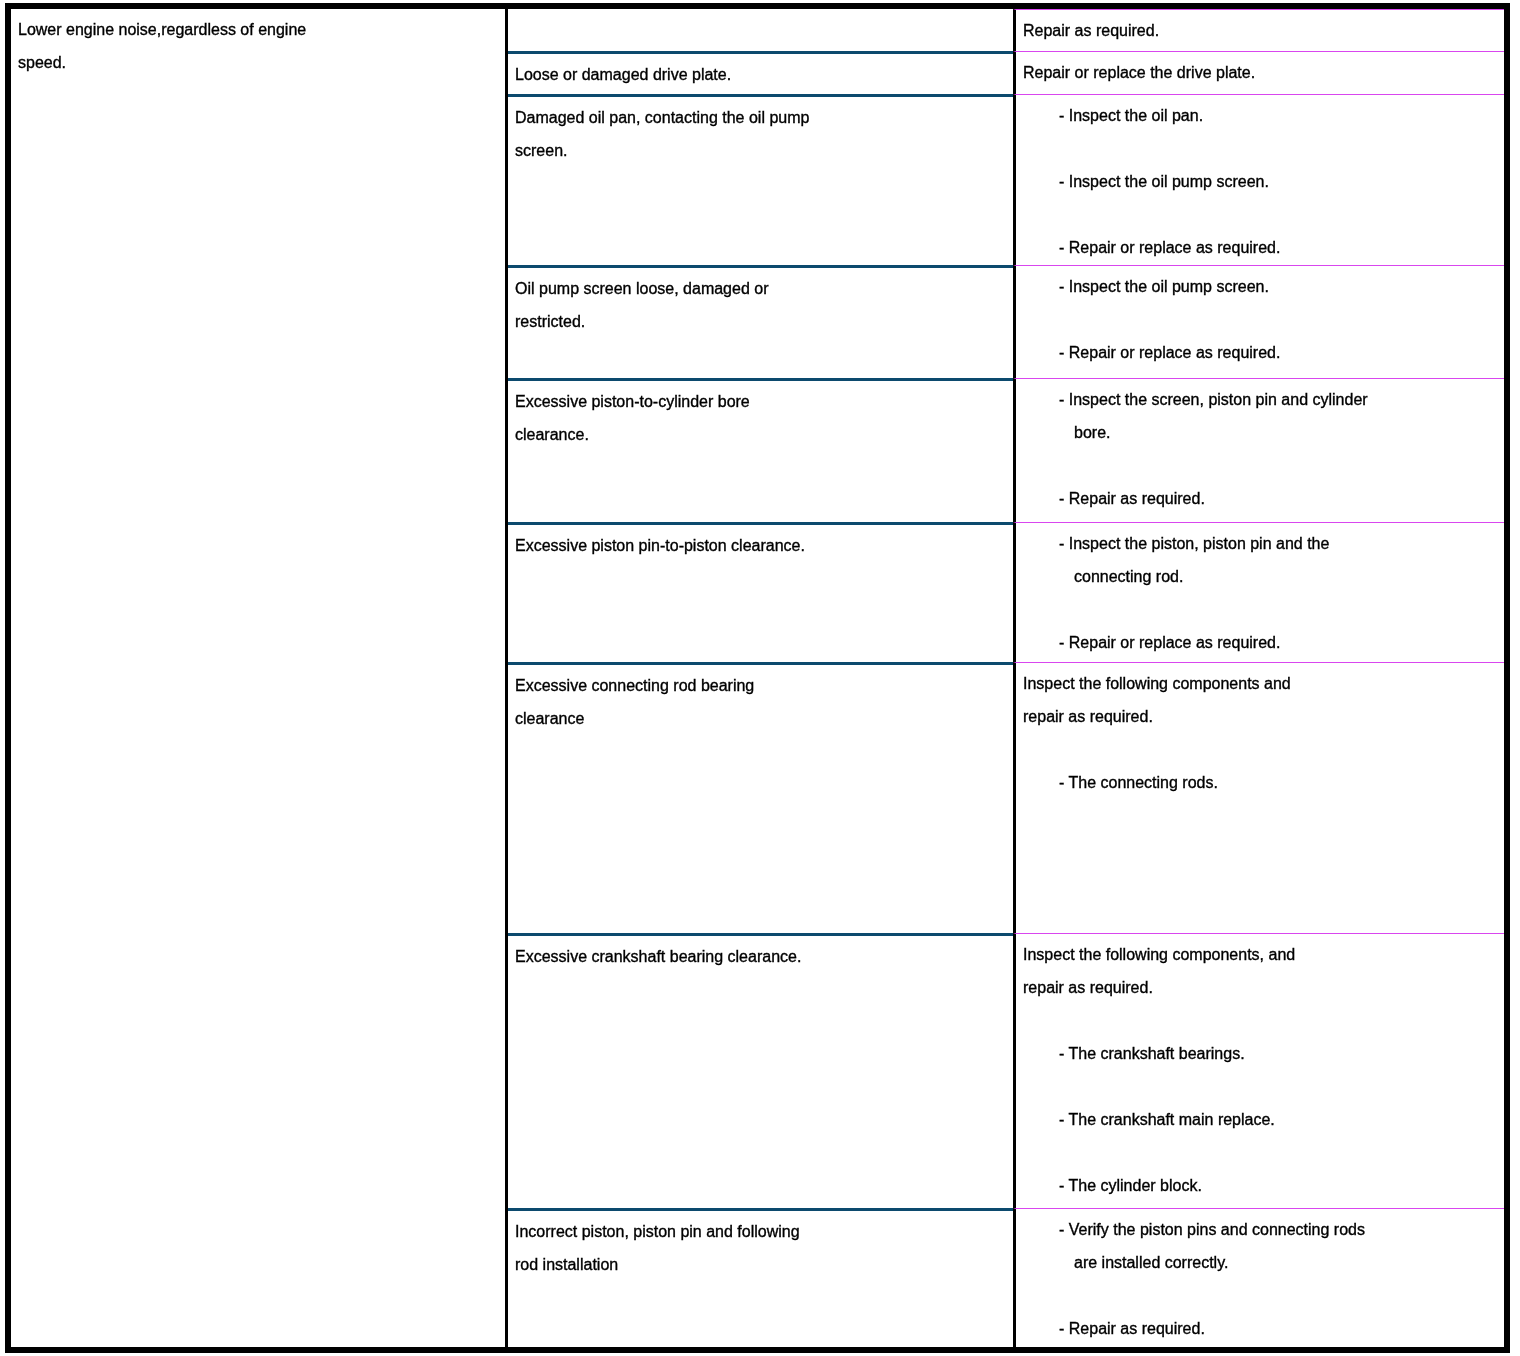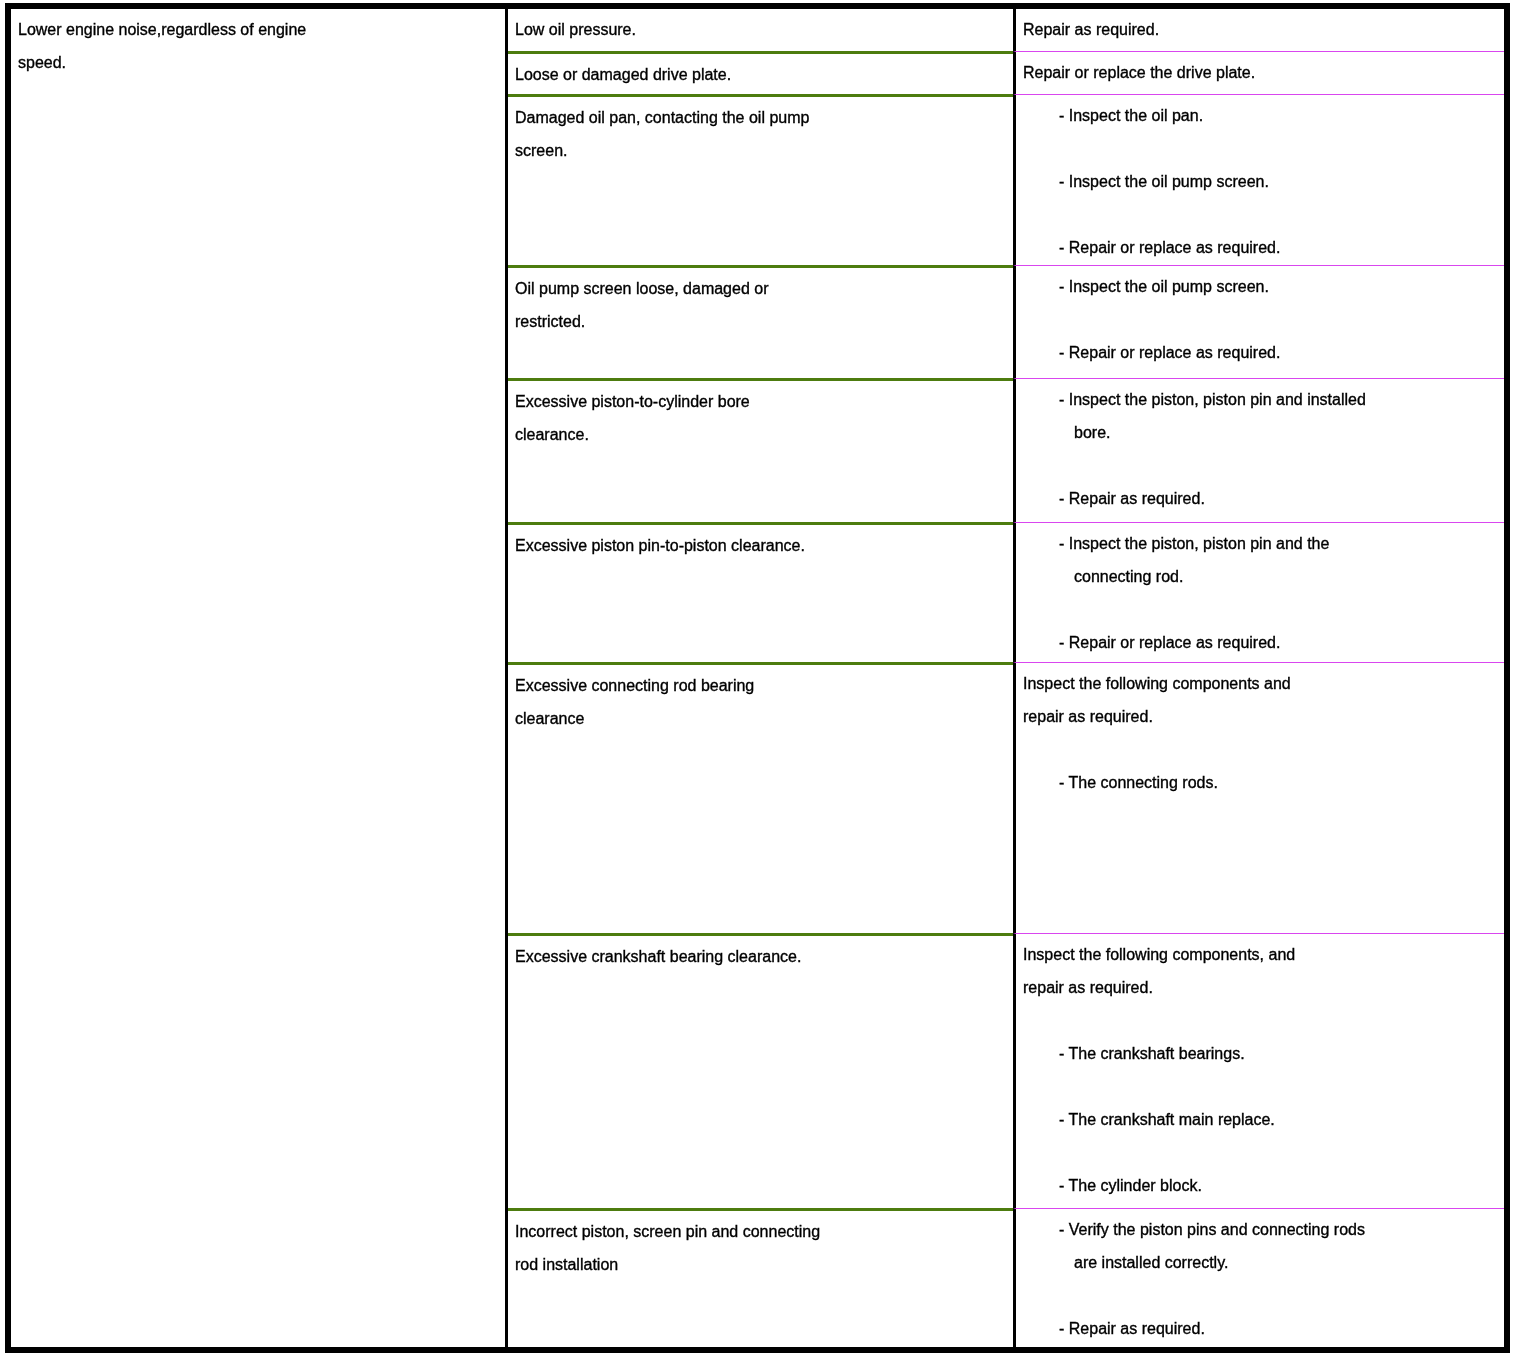--- a/index.html
+++ b/index.html
@@ -32,21 +32,21 @@
     padding: 4px 7px;
     overflow: hidden;
   }
   .symptom {
     grid-column: 1;
     grid-row: 1 / span 9;
     border-right: 3px solid #000000;
   }
   .cause {
     grid-column: 2;
-    border-top: 3px solid #4d7c0f;
+    border-top: 3px solid #0c4a6e;
   }
   .actions {
     grid-column: 3;
     border-left: 3px solid #000000;
     border-top: 1px solid #d946ef;
   }
   
   .ts-table > .cause:nth-child(2),
   .ts-table > .actions:nth-child(3) {
     border-top: none;
@@ -69,23 +69,20 @@
 </style>
 </head>
 <body>
 
 <div class="ts-table">
   <div class="cell symptom">
     <p class="txt">Lower engine noise,regardless of engine
 speed.</p>
   </div>
 
-<div class="cell cause">
-      <p class="txt">Low oil pressure.</p>
-    </div>
     <div class="cell actions">
       <p class="txt">Repair as required.</p>
     </div>
     <div class="cell cause">
       <p class="txt">Loose or damaged drive plate.</p>
     </div>
     <div class="cell actions">
       <p class="txt">Repair or replace the drive plate.</p>
     </div>
     <div class="cell cause">
@@ -103,21 +100,21 @@
     </div>
     <div class="cell actions">
       <p class="txt bullet">- Inspect the oil pump screen.</p>
       <p class="txt bullet">- Repair or replace as required.</p>
     </div>
     <div class="cell cause">
       <p class="txt">Excessive piston-to-cylinder bore
 clearance.</p>
     </div>
     <div class="cell actions">
-      <p class="txt bullet">- Inspect the piston, piston pin and installed
+      <p class="txt bullet">- Inspect the screen, piston pin and cylinder
 bore.</p>
       <p class="txt bullet">- Repair as required.</p>
     </div>
     <div class="cell cause">
       <p class="txt">Excessive piston pin-to-piston clearance.</p>
     </div>
     <div class="cell actions">
       <p class="txt bullet">- Inspect the piston, piston pin and the
 connecting rod.</p>
       <p class="txt bullet">- Repair or replace as required.</p>
@@ -135,21 +132,21 @@
       <p class="txt">Excessive crankshaft bearing clearance.</p>
     </div>
     <div class="cell actions">
       <p class="txt">Inspect the following components, and
 repair as required.</p>
       <p class="txt bullet">- The crankshaft bearings.</p>
       <p class="txt bullet">- The crankshaft main replace.</p>
       <p class="txt bullet">- The cylinder block.</p>
     </div>
     <div class="cell cause">
-      <p class="txt">Incorrect piston, screen pin and connecting
+      <p class="txt">Incorrect piston, piston pin and following
 rod installation</p>
     </div>
     <div class="cell actions">
       <p class="txt bullet">- Verify the piston pins and connecting rods
 are installed correctly.</p>
       <p class="txt bullet">- Repair as required.</p>
     </div>
   </div>
 
 </body></html>

